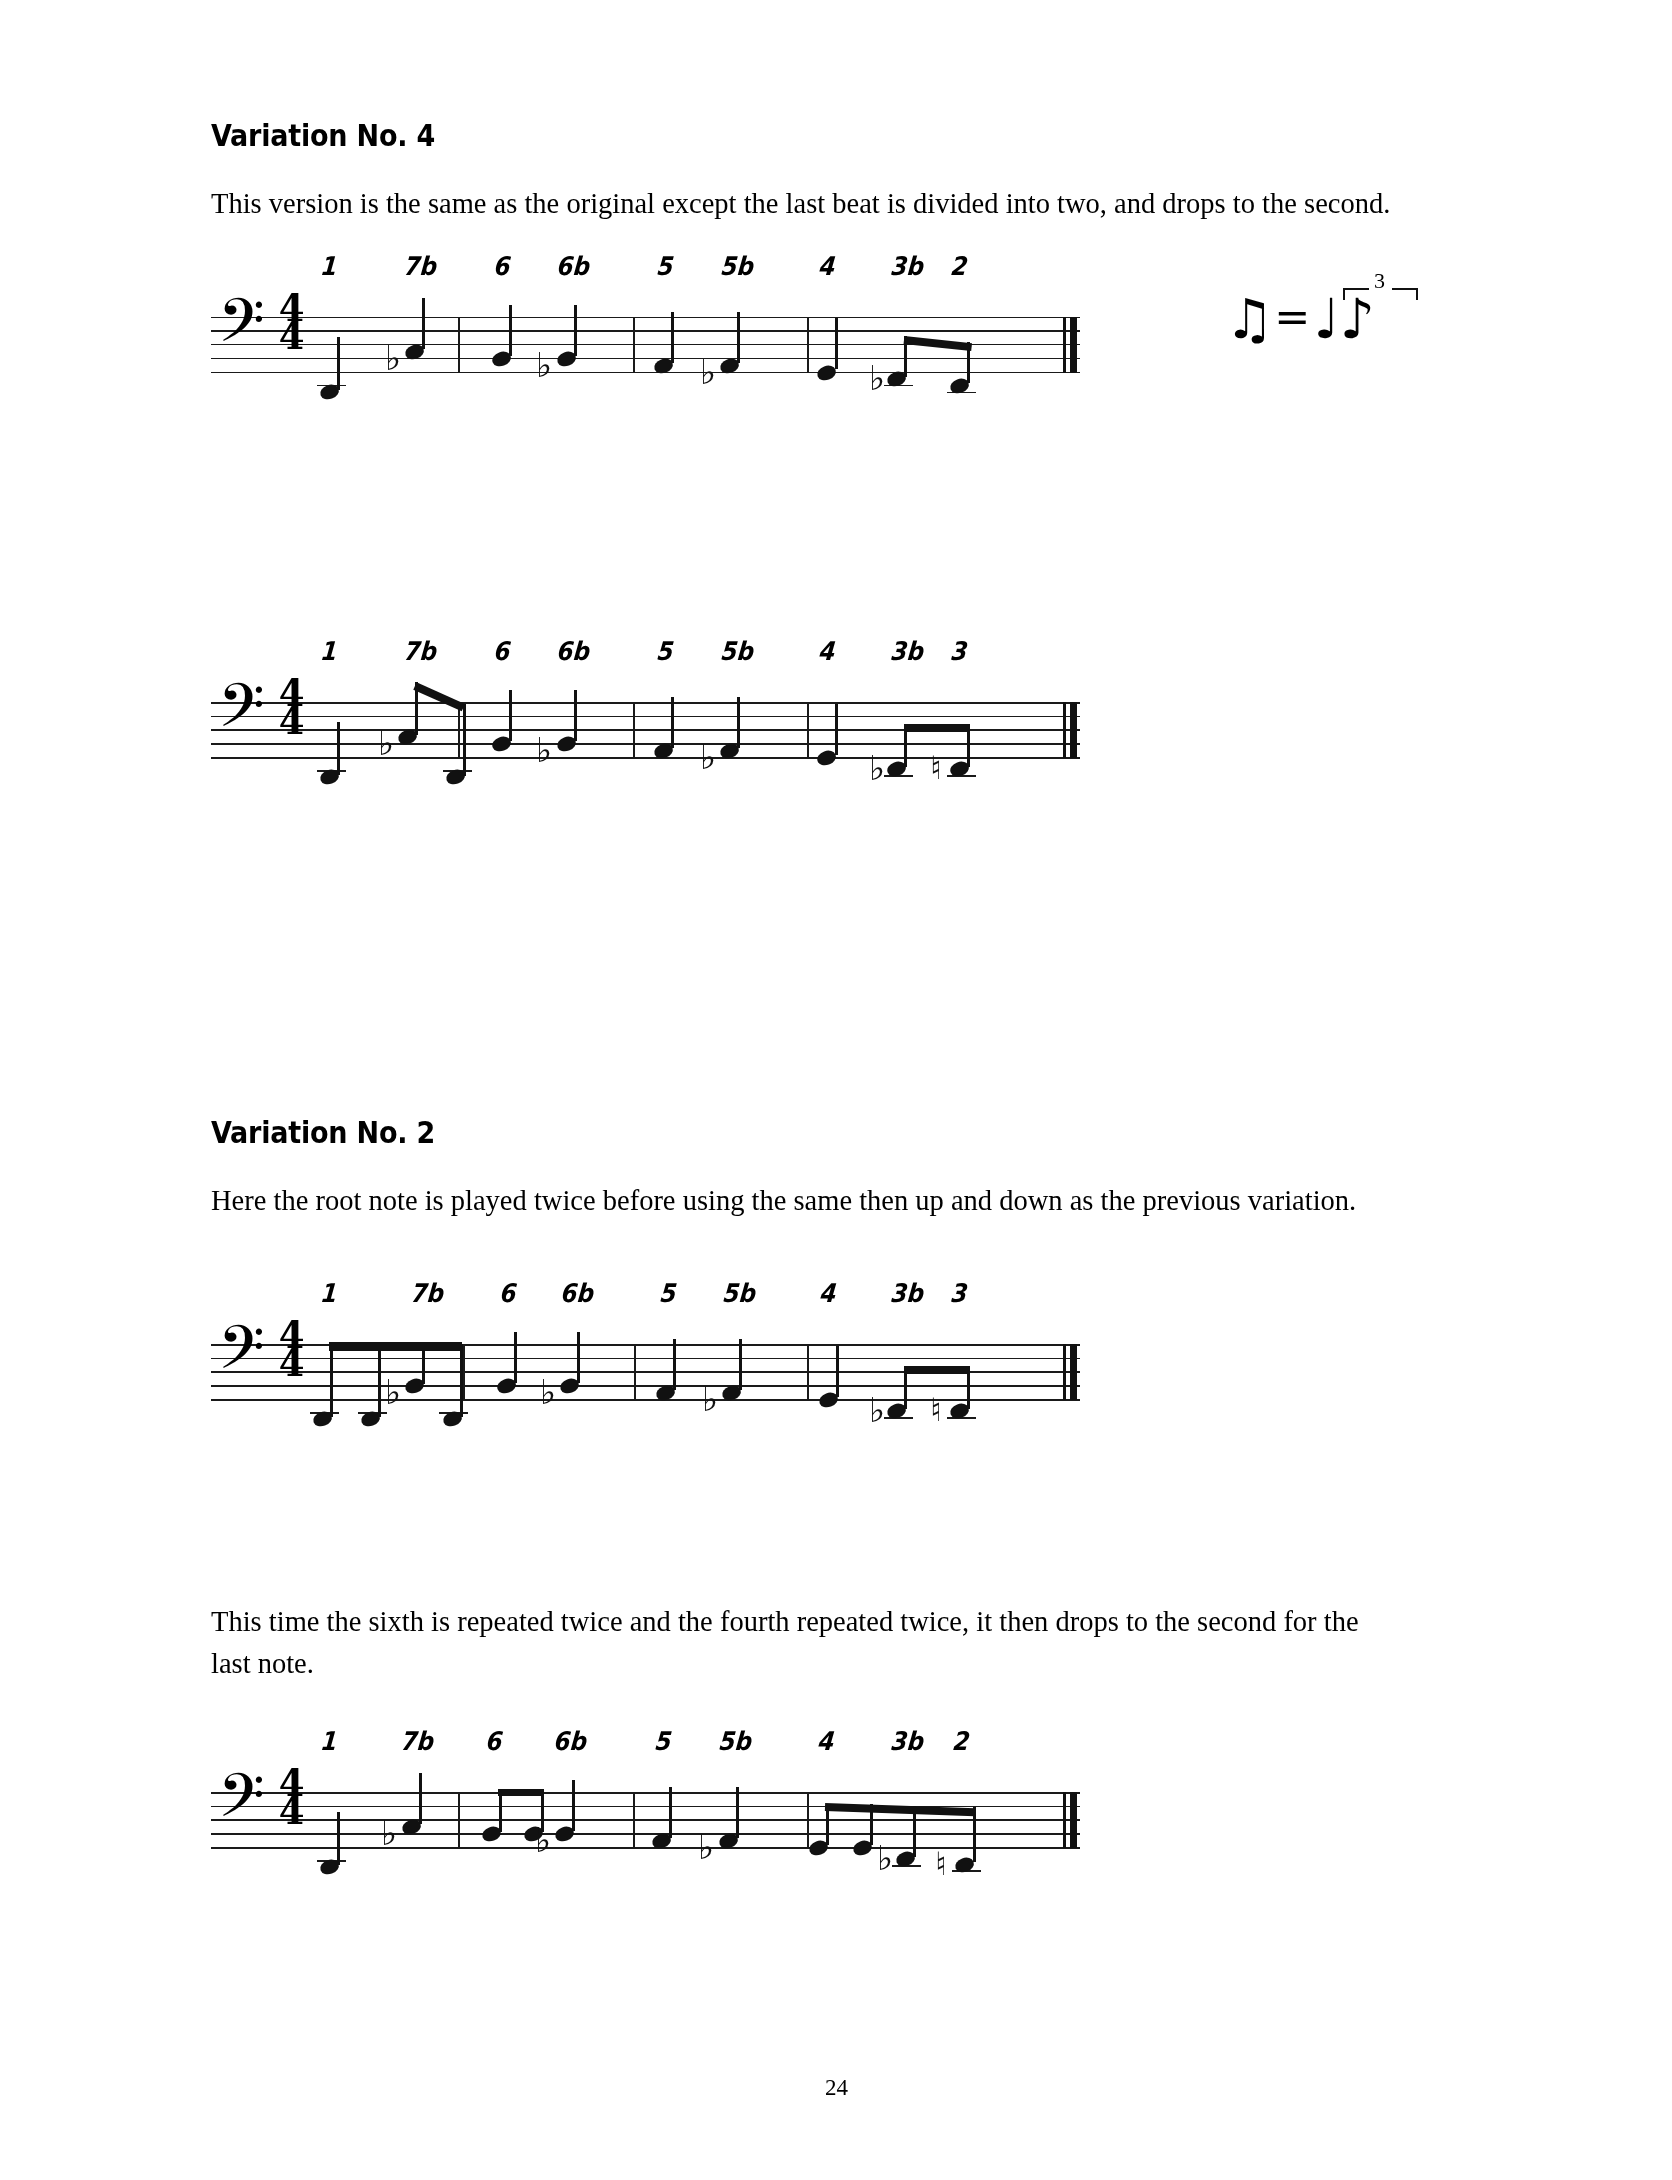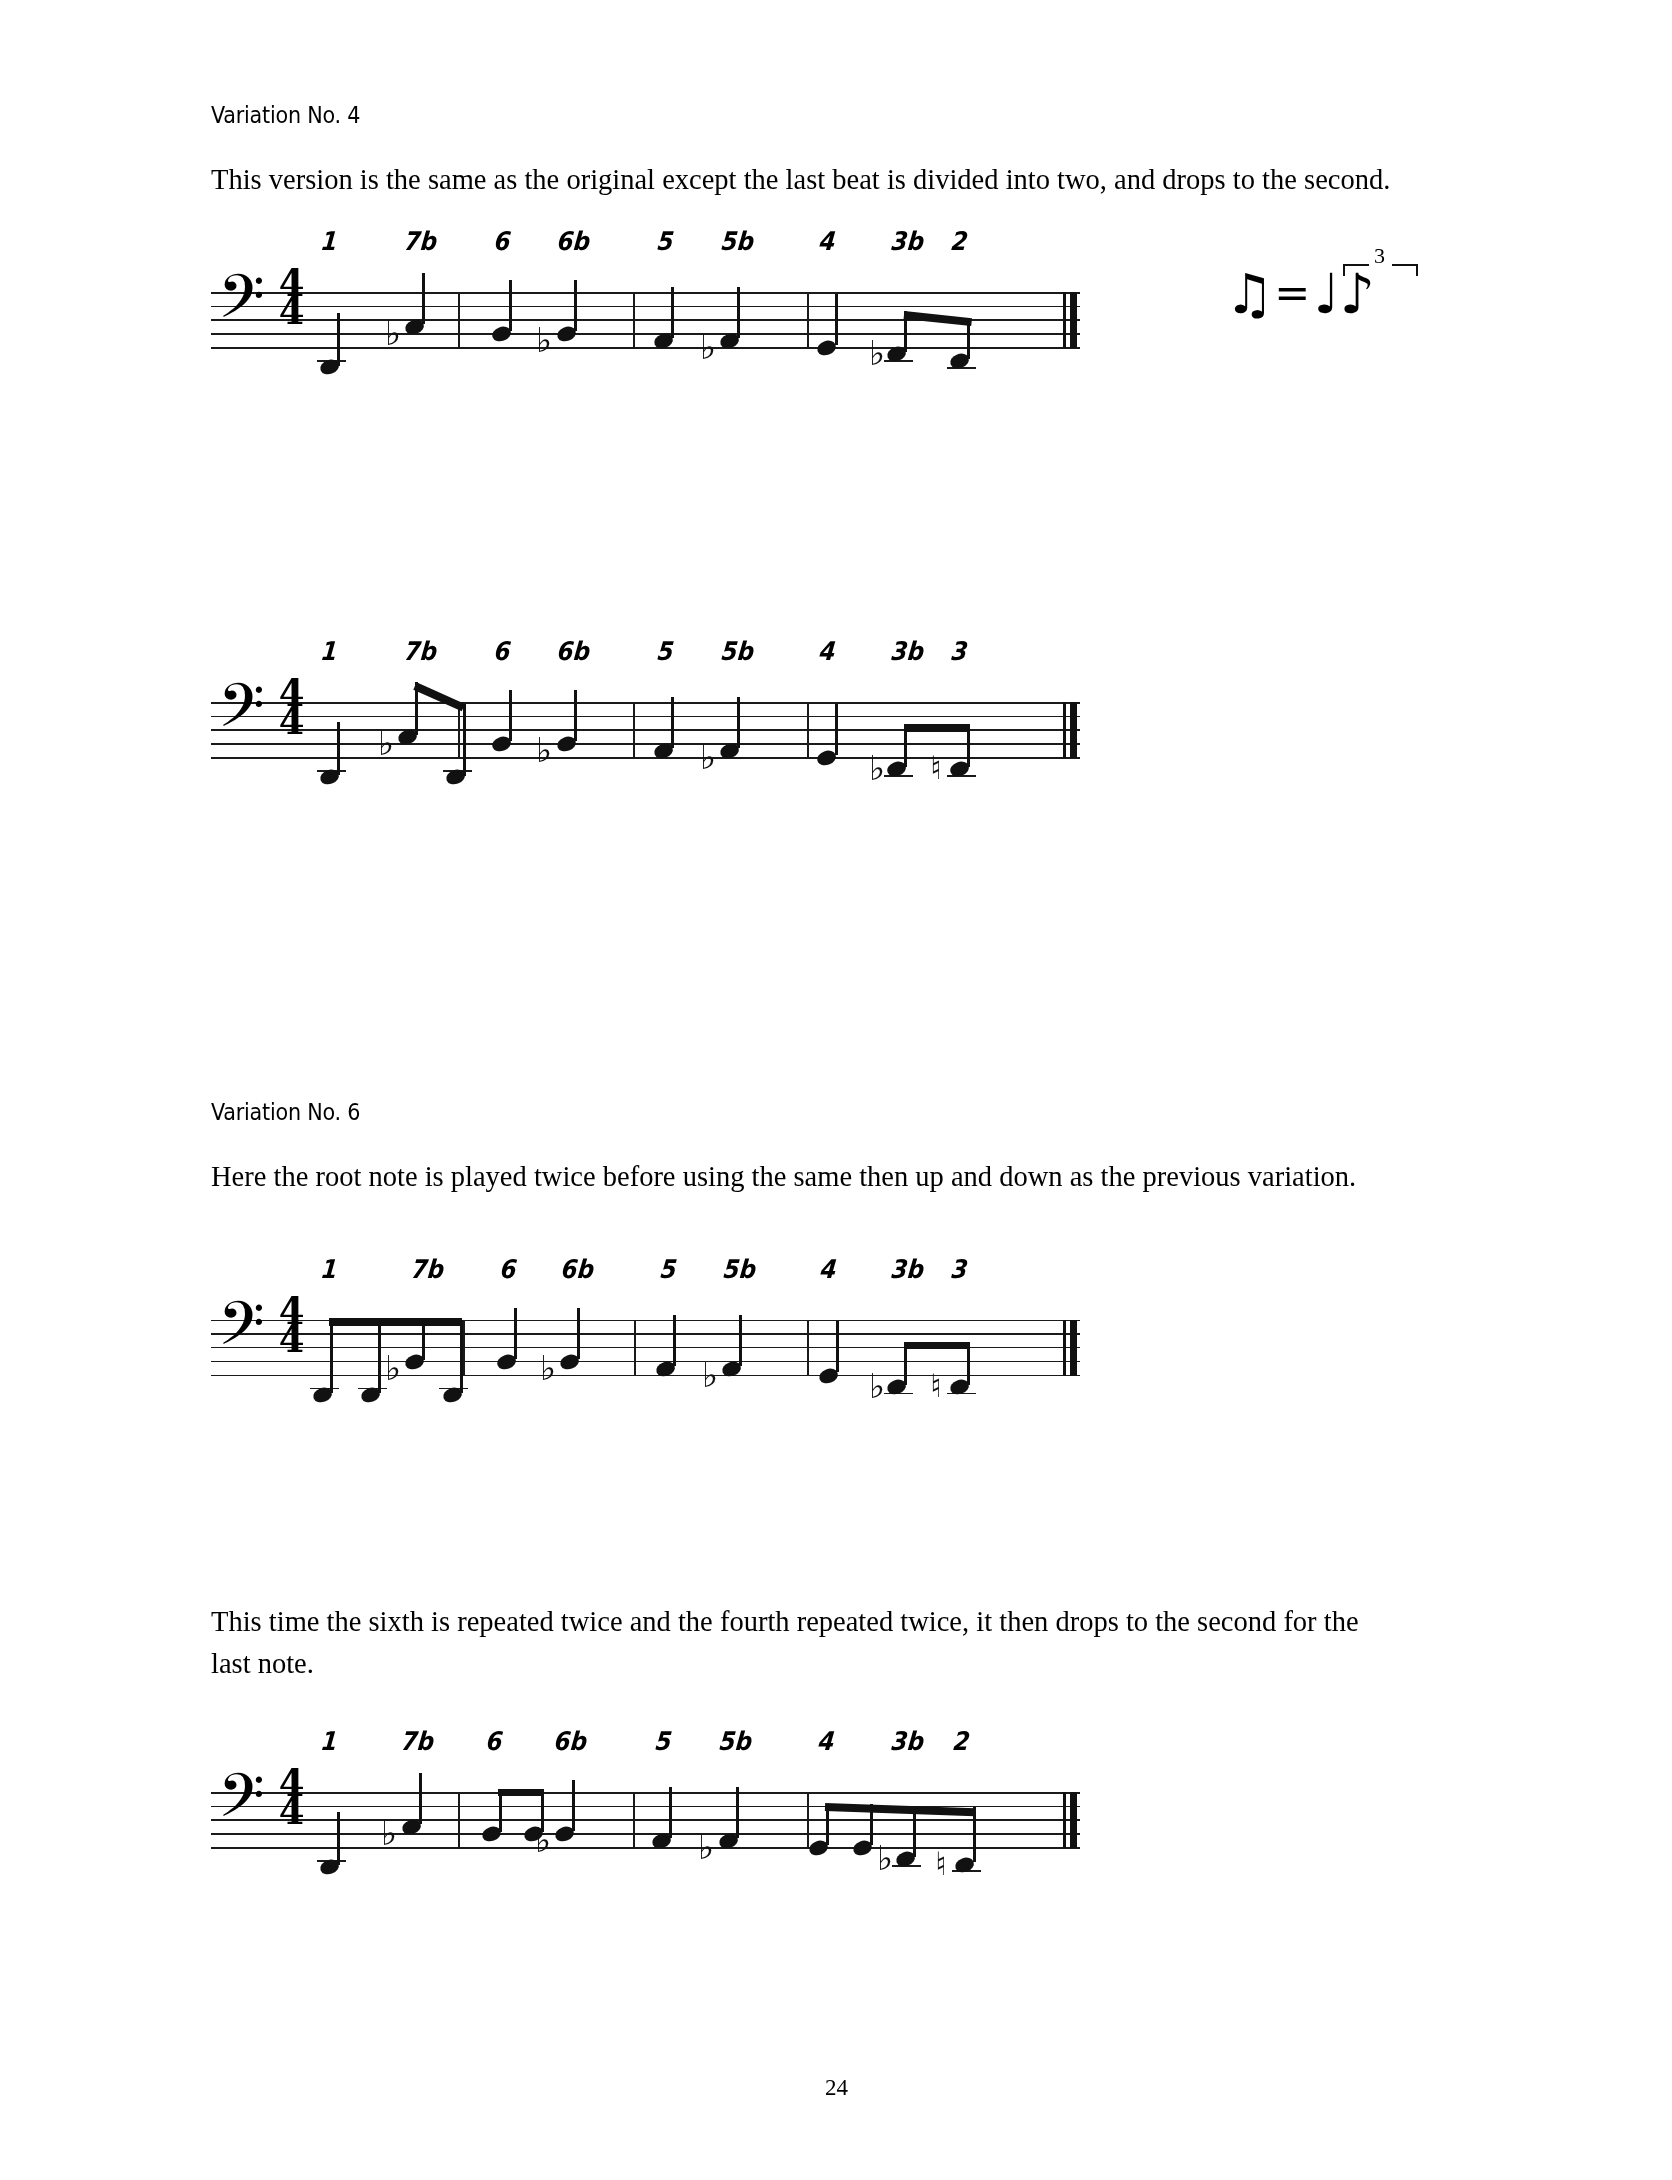--- a/index.html
+++ b/index.html
@@ -10,24 +10,24 @@
     color:#000000;
     position:relative;
     overflow:hidden;
   }
   .page { position:relative; width:1673px; height:2181px; }
 
   .section { position:absolute; left:211px; width:1210px; }
 
   .heading {
     font-family:"DejaVu Sans Condensed","Liberation Sans", sans-serif;
-    font-weight:normal;
-    font-size:23px;
+    font-weight:bold;
+    font-size:30px;
     letter-spacing:-0.2px;
-    margin:0 0 0 0;
+    margin:16px 0 0 0;
     line-height:1.2;
   }
   .para {
     font-family:"Liberation Serif", serif;
     font-size:28.5px;
     line-height:42px;
     margin:29px 0 0 0;
     width:1193px;
   }
 
@@ -339,21 +339,21 @@
           <div class="ledger" style="left:736px; top:73px;"></div>
           <div class="head" style="left:739px; top:60px;"></div>
           <div class="stem" style="left:756px; top:22px; height:43px;"></div>
         </div>
         <div class="beam" style="left:693px; top:22px; width:66px;"></div>
       </div>
     </div>
   </div>
 
   <div class="section" style="top:1099px;">
-    <div class="heading">Variation No. 6</div>
+    <div class="heading">Variation No. 2</div>
     <div class="para">Here the root note is played twice before using the same then up and down as the previous variation.</div>
 
     <div class="score" style="margin-top:56px;">
       <div class="degrees">
         <div class="deg" style="left:111px;">1</div>
         <div class="deg" style="left:201px;">7b</div>
         <div class="deg" style="left:290px;">6</div>
         <div class="deg" style="left:351px;">6b</div>
         <div class="deg" style="left:450px;">5</div>
         <div class="deg" style="left:513px;">5b</div>

